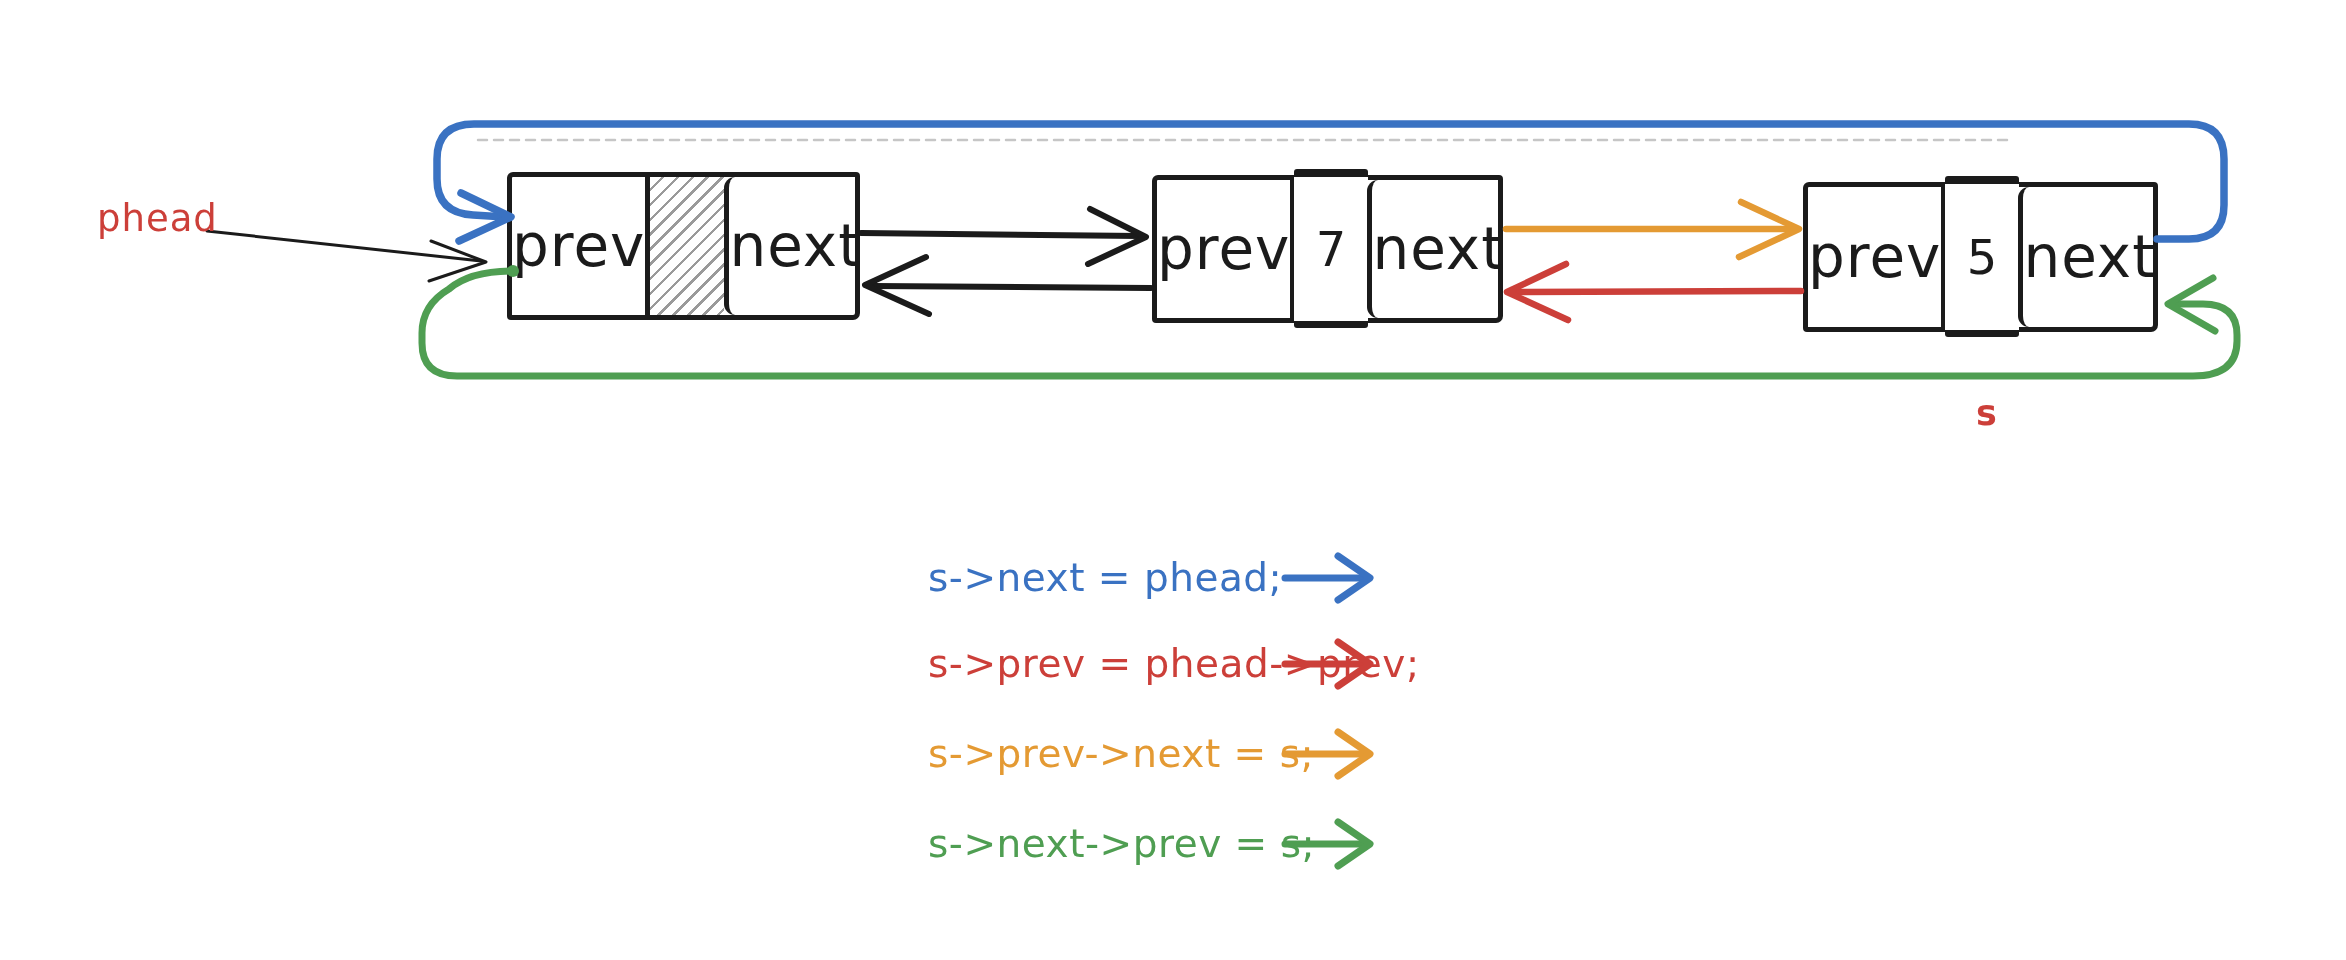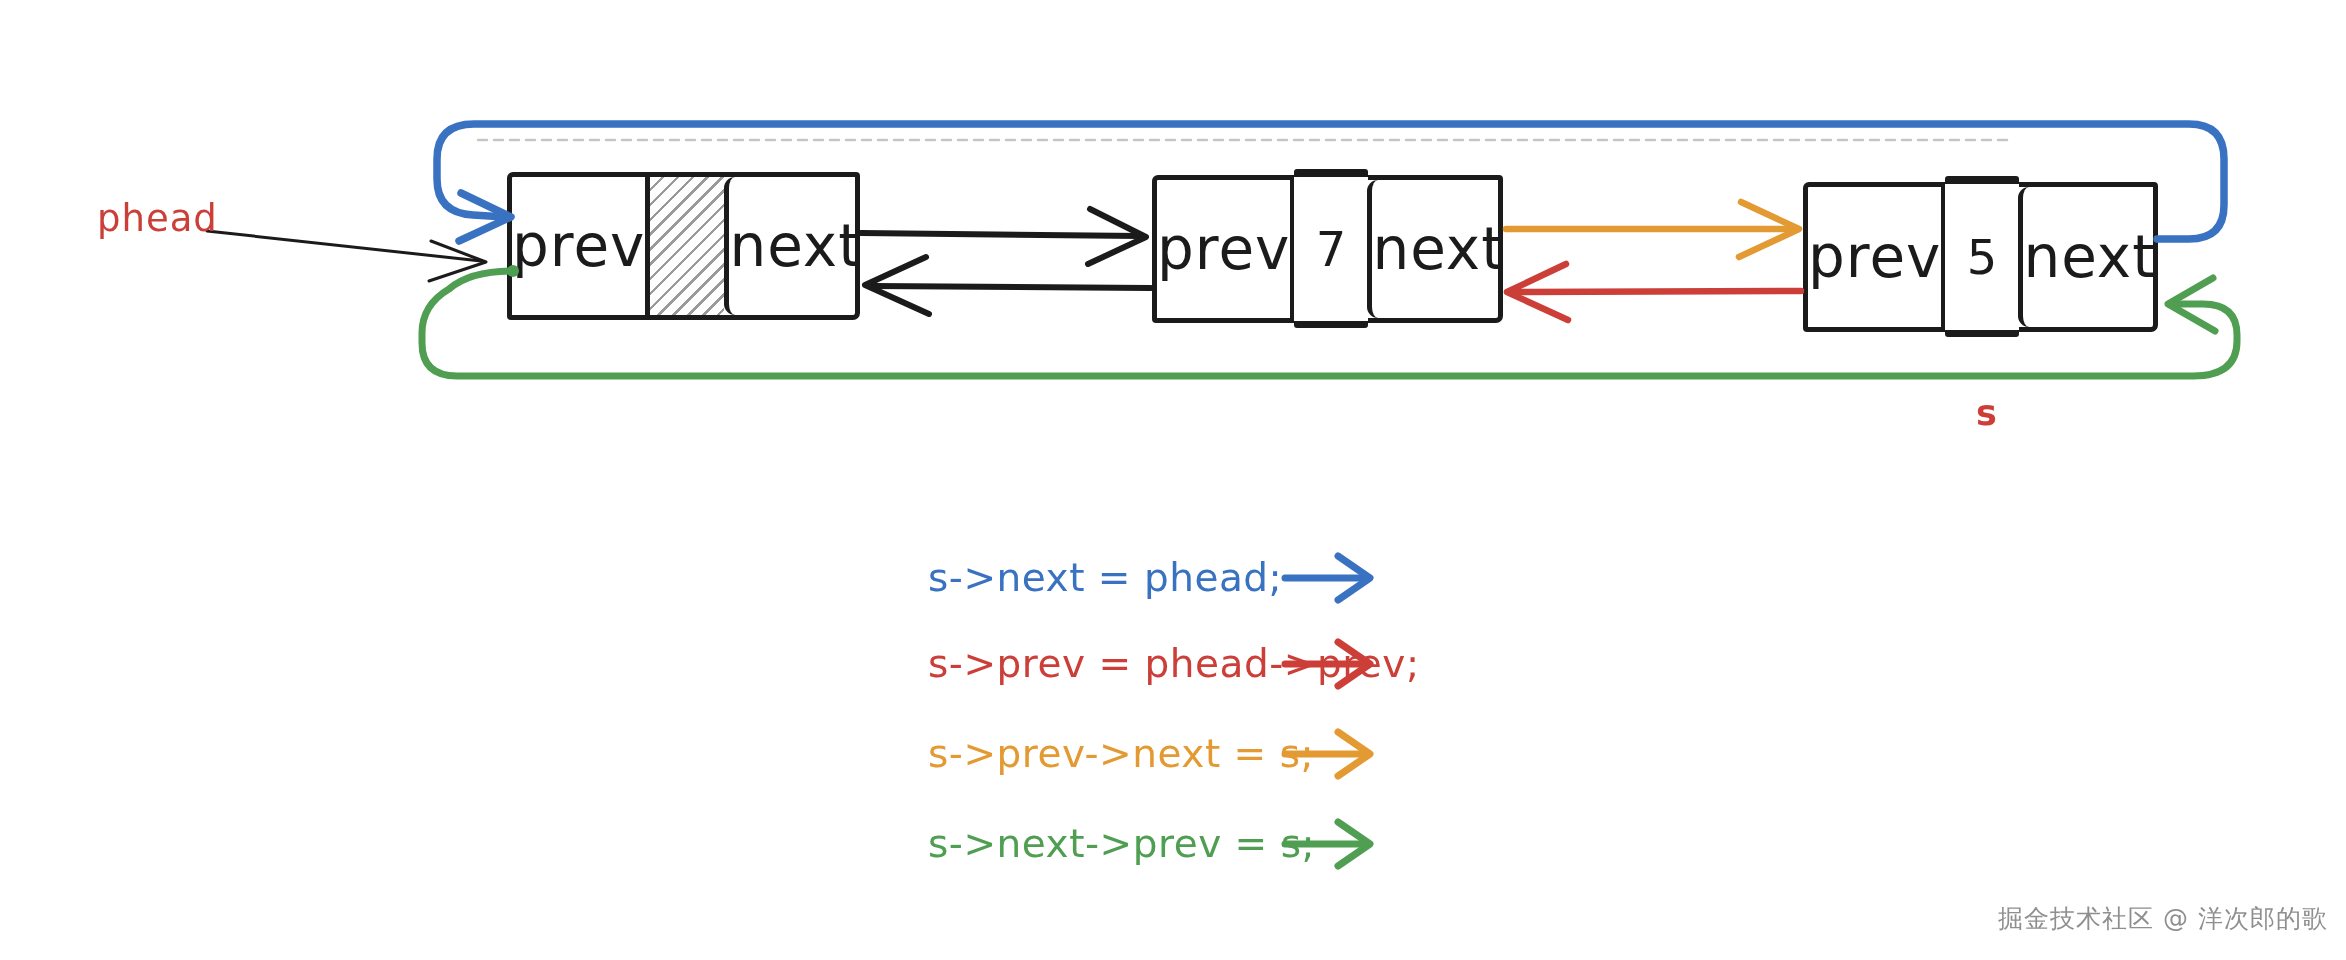--- a/index.html
+++ b/index.html
@@ -142,14 +142,13 @@
     </div>
     <div class="legend-row" id="legend-row-3">
       <span class="code">s-&gt;next-&gt;prev = s;</span>
       <svg class="arrow" width="110" height="56" viewBox="0 0 110 56">
           <path d="M5 28 H82"></path>
           <path d="M58 6 L90 28 L58 50"></path>
         </svg>
     </div>
   </div>
 
-  <div class="watermark">掘金技术社区 @ 洋次郎的歌</div>
 </div>
 
 </body></html>

